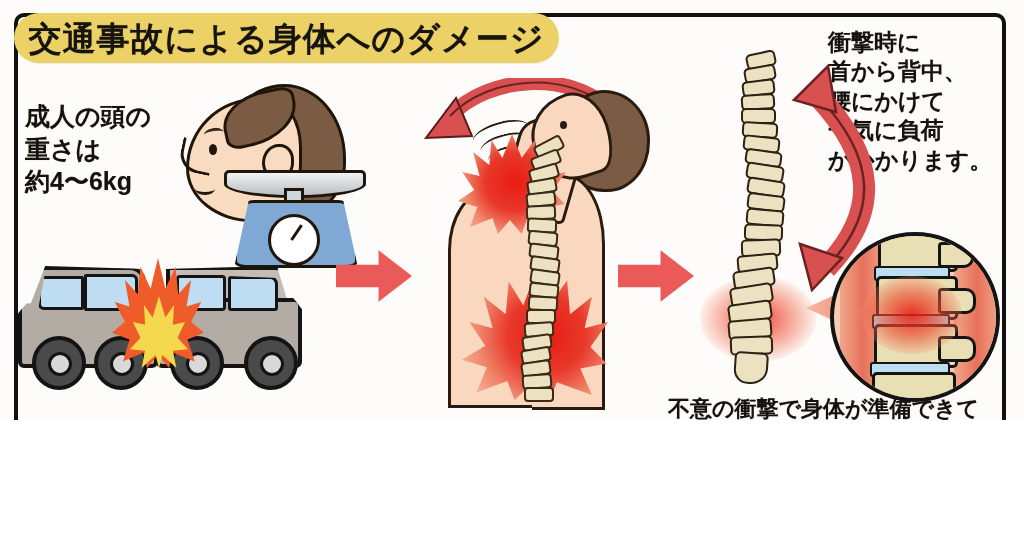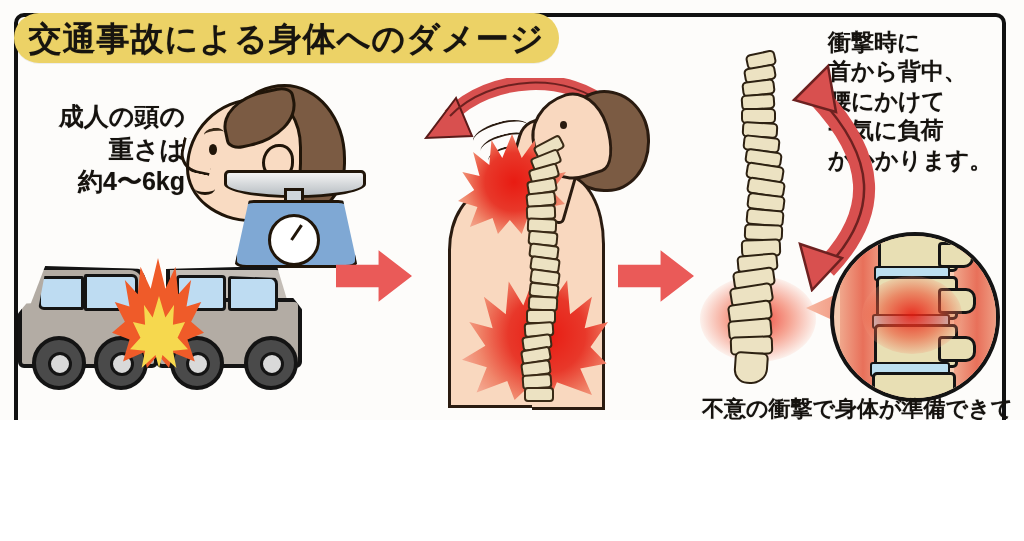--- a/index.html
+++ b/index.html
@@ -35,21 +35,21 @@
   .title-text{
     font-size:33px;font-weight:bold;color:#17140f;
     letter-spacing:1px;line-height:1;
     white-space:nowrap;
     text-shadow:0 0 1px rgba(0,0,0,.35);
   }
   
   .caption{
     position:absolute;
     font-weight:bold;color:#15120e;
-    text-align:right;
+    text-align:left;
     line-height:1.28;
     white-space:pre-line;
     text-shadow:0 0 1px rgba(0,0,0,.3);
   }
   #cap-left   {left:18px; top:425px; width:358px; font-size:23px;}
   #cap-mid    {left:396px;top:425px; width:240px; font-size:22px;}
   #cap-right  {left:668px;top:395px; width:345px; font-size:22px; line-height:1.27;}
   #head-weight{left:25px; top:100px; width:160px; font-size:25px; line-height:1.3;}
   #spine-note {left:828px;top:28px;  width:190px; font-size:23px; line-height:1.28; text-align:left;}
 

